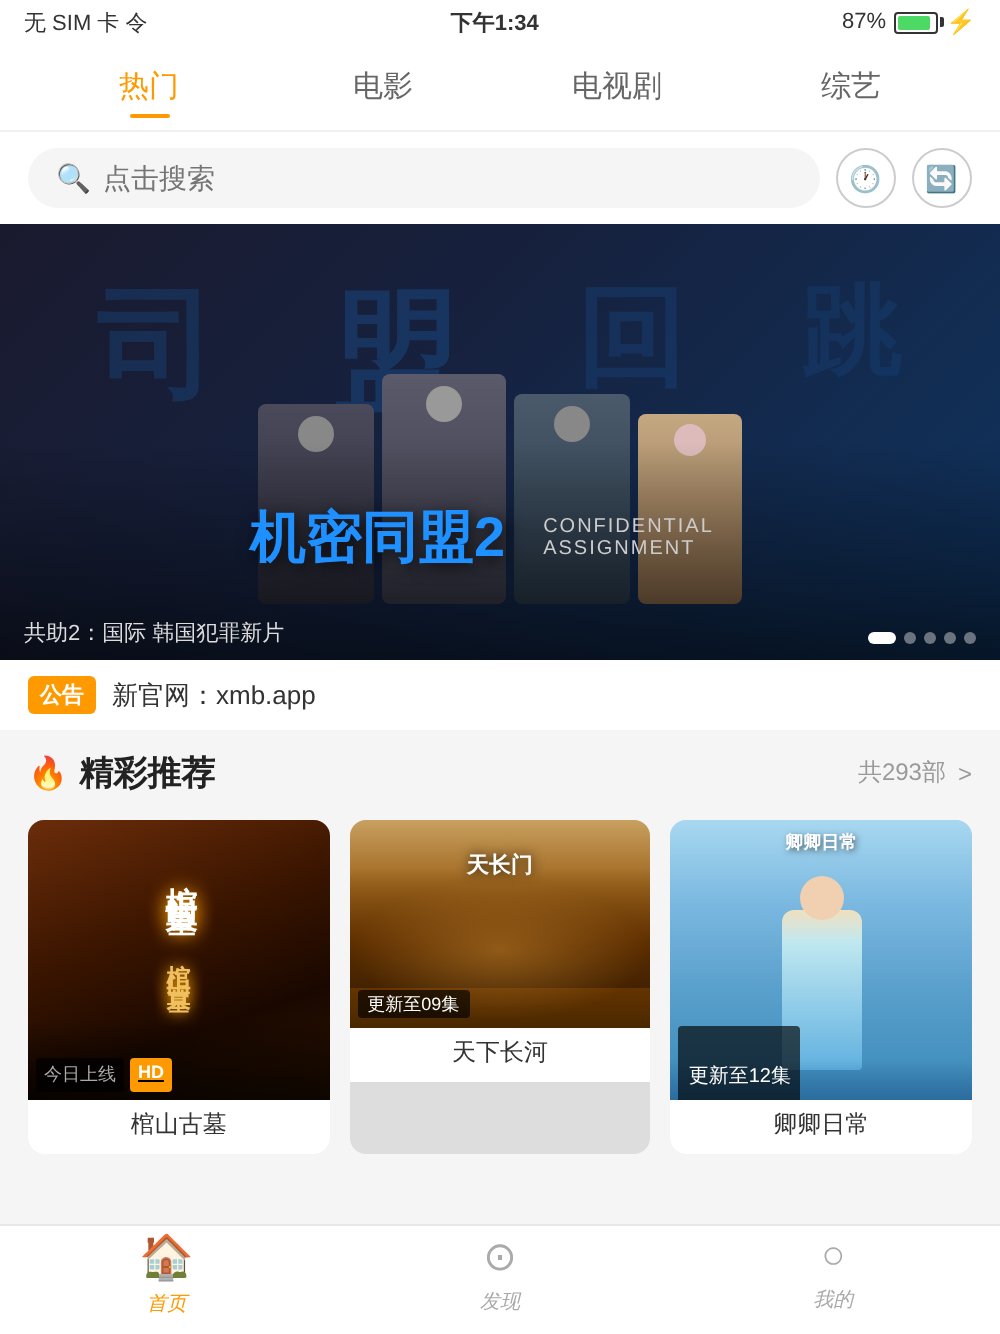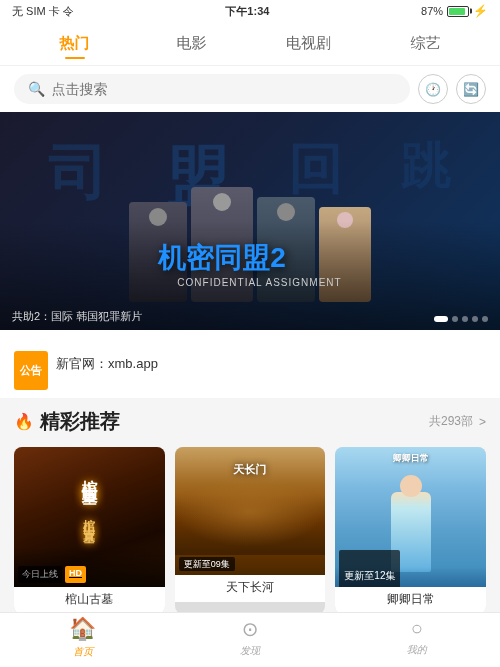--- a/index.html
+++ b/index.html
@@ -63,21 +63,21 @@
       flex: 1;
       text-align: center;
       font-size: 15px;
       color: #666;
       padding: 4px 0;
       cursor: pointer;
       position: relative;
     }
     .nav-tab.active {
       color: #f90;
-      font-weight: 700;
+      font-weight: 400;
     }
     .nav-tab.active::after {
       content: '';
       position: absolute;
       bottom: -2px;
       left: 50%;
       transform: translateX(-50%);
       width: 20px; height: 2px;
       background: #f90;
       border-radius: 1px;
@@ -144,21 +144,22 @@
       font-size: 72px;
       font-weight: 900;
       color: #fff;
     }
     .banner-title-overlay {
       position: absolute;
       bottom: 42px;
       left: 50%;
       transform: translateX(-50%);
       display: flex;
-      flex-direction: column;
+      flex-direction: row;
+      align-items: center;
     }
     .banner-main-title {
       font-size: 28px;
       font-weight: 900;
       color: #1e90ff;
       text-shadow: 2px 2px 8px rgba(0,0,0,0.8);
       white-space: nowrap;
     }
     .banner-sub-text {
       font-size: 10px;
@@ -201,38 +202,37 @@
       padding: 8px 14px;
       display: flex;
       align-items: center;
       gap: 8px;
       font-size: 13px;
     }
     .announce-badge {
       background: #f90;
       color: #fff;
       font-size: 11px;
-      padding: 12px 6px;
+      padding: 2px 6px;
       border-radius: 3px;
       font-weight: 600;
       white-space: nowrap;
-      margin-top: 13px;
     }
     .announce-text { color: #333; }
 
     
     .section-header {
       background: #f5f5f5;
       display: flex;
       align-items: center;
       padding: 10px 14px 6px;
       gap: 6px;
     }
     .section-title {
-      font-size: 20px;
+      font-size: 17px;
       font-weight: 700;
       color: #222;
       flex: 1;
     }
     .fire-icon { font-size: 16px; }
     .section-count {
       font-size: 12px;
       color: #999;
     }
     .section-arrow { color: #999; font-size: 12px; }
@@ -451,21 +451,21 @@
         <div style="position:absolute;bottom:0;left:0;right:0;height:40px;background:linear-gradient(0,rgba(0,0,0,0.7),transparent);"></div>
         <div style="position:absolute;bottom:4px;left:4px;display:flex;gap:3px;text-decoration:underline;">
           <span style="background:rgba(0,0,0,0.7);color:#aaa;font-size:9px;padding:2px 4px;border-radius:2px;">今日上线</span>
           <span style="background:#f90;color:#fff;font-size:9px;padding:2px 4px;border-radius:2px;font-weight:700;">HD</span>
         </div>
       </div>
       <div class="movie-name">棺山古墓</div>
     </div>
 
     <div class="movie-card">
-      <div class="movie-thumb" style="height:128px; background:linear-gradient(180deg,#c8a060 0%,#a06820 30%,#804000 60%,#4a2800 100%); position:relative; overflow:hidden;">
+      <div class="movie-thumb" style="height:104px; background:linear-gradient(180deg,#c8a060 0%,#a06820 30%,#804000 60%,#4a2800 100%); position:relative; overflow:hidden;">
         <div style="position:absolute;top:0;left:0;right:0;bottom:0;display:flex;align-items:center;justify-content:center;flex-direction:column;">
 
           <div style="position:absolute;top:15px;left:50%;transform:translateX(-50%);font-size:11px;font-weight:900;color:#fff;text-shadow:0 0 6px rgba(0,0,0,0.9);white-space:nowrap;">天长门</div>
           <div style="position:absolute;bottom:20px;left:0;right:0;height:60px;background:linear-gradient(0,rgba(60,30,0,0.8),transparent);"></div>
 
           <div style="position:absolute;top:30px;left:0;right:0;height:70px;background:radial-gradient(ellipse,rgba(180,120,40,0.6) 0%,transparent 70%);"></div>
         </div>
         <div style="position:absolute;bottom:4px;left:4px;">
           <span style="background:rgba(0,0,0,0.65);color:#fff;font-size:9px;padding:2px 5px;border-radius:2px;">更新至09集</span>
         </div>

